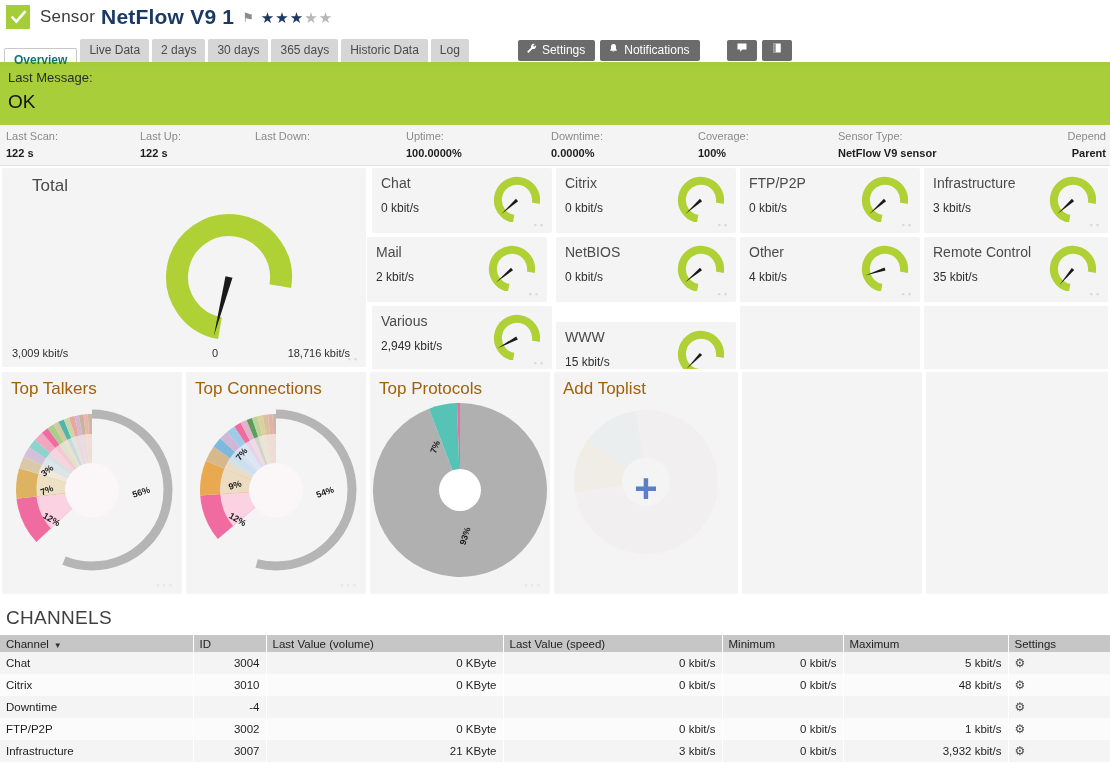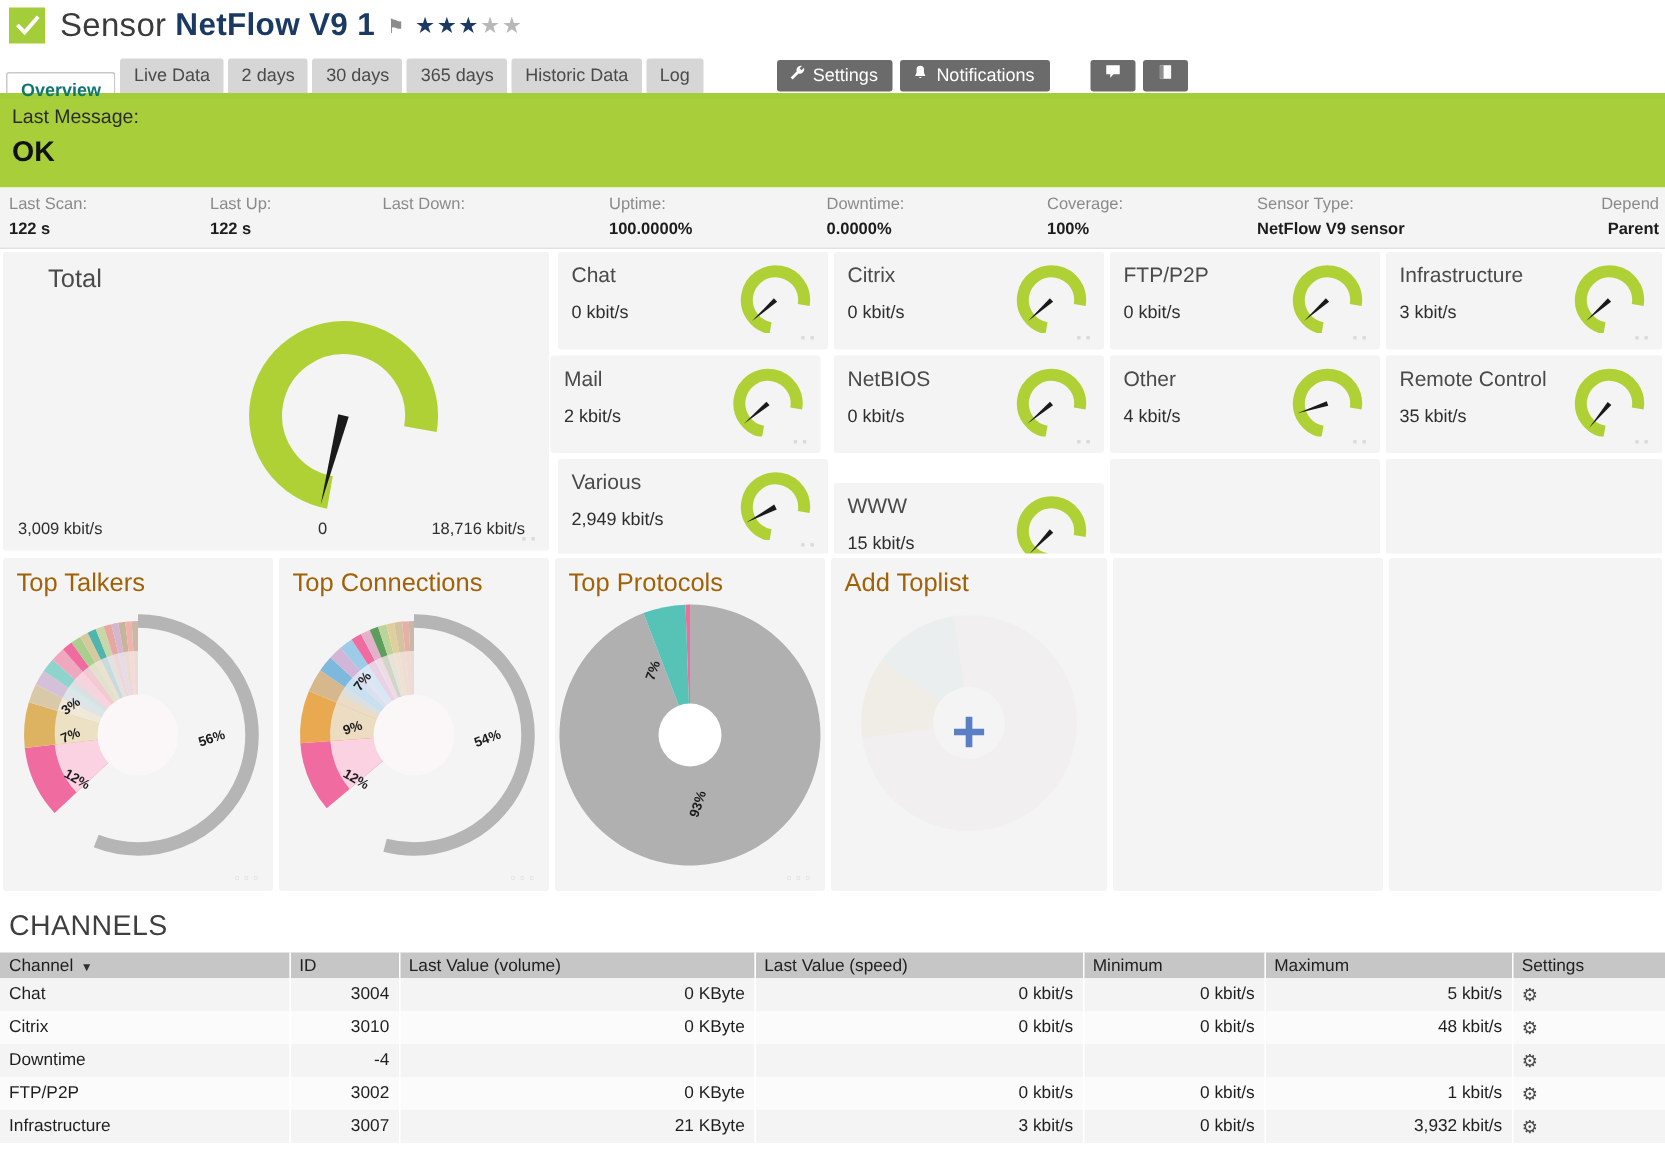--- a/index.html
+++ b/index.html
@@ -20,21 +20,21 @@
     display: flex; align-items: center;
     height: 32px; padding: 2px 0 0 6px;
   }
   .status-check {
     width: 24px; height: 24px; background: #a4ce39;
     display: inline-flex; align-items: center; justify-content: center;
     margin-right: 10px; flex: none;
   }
   .status-check svg { display:block; }
   .title-plain {
-    font-size: 22px; color: #3b3b3b; font-weight: 400;
+    font-size: 17px; color: #3b3b3b; font-weight: 400;
     letter-spacing: .2px;
   }
   .title-bold {
     font-size: 21px; color: #1b3a63; font-weight: bold;
     margin-left: 6px; letter-spacing: .2px;
   }
   .flag-icon { margin-left: 8px; color: #8c8c8c; font-size: 13px; line-height:1; }
   .stars { margin-left: 7px; letter-spacing: 1px; font-size: 15px; line-height: 1; }
   .star-on { color: #1b3a63; }
   .star-off { color: #b8b8b8; }
@@ -81,21 +81,21 @@
   .btn-gap { width: 22px; }
 
   
   .banner {
     background: #a8ce3a;
     height: 59px;
     padding: 4px 0 0 8px;
     color: #1d1d1d;
   }
   .banner-label { font-size: 13px; color: #2b2b2b; }
-  .banner-value { font-size: 19px; font-weight: bold; margin-top: 6px; color:#111; }
+  .banner-value { font-size: 19px; font-weight: normal; margin-top: 6px; color:#111; }
 
   
   .infostrip {
     height: 41px;
     background: #f4f4f4;
     border-bottom: 1px solid #e2e2e2;
     position: relative;
   }
   .info-item { position: absolute; top: 5px; }
   .info-label { font-size: 11px; color: #8a8a8a; }

